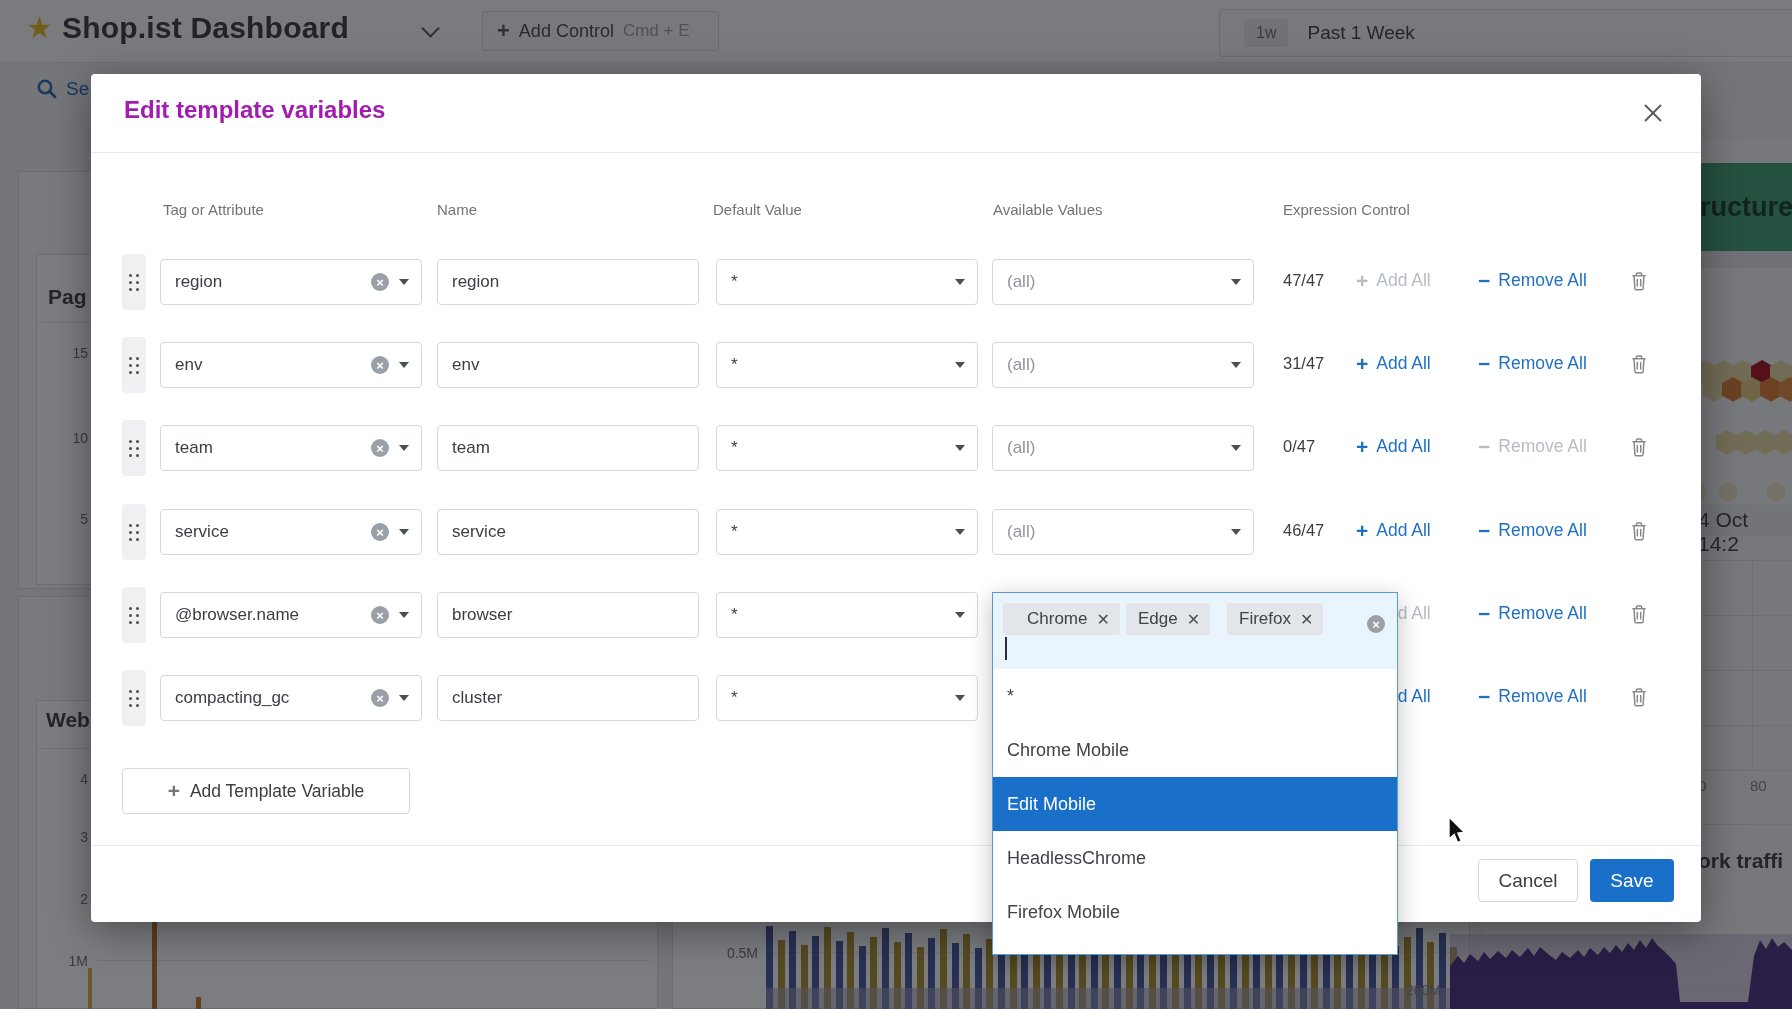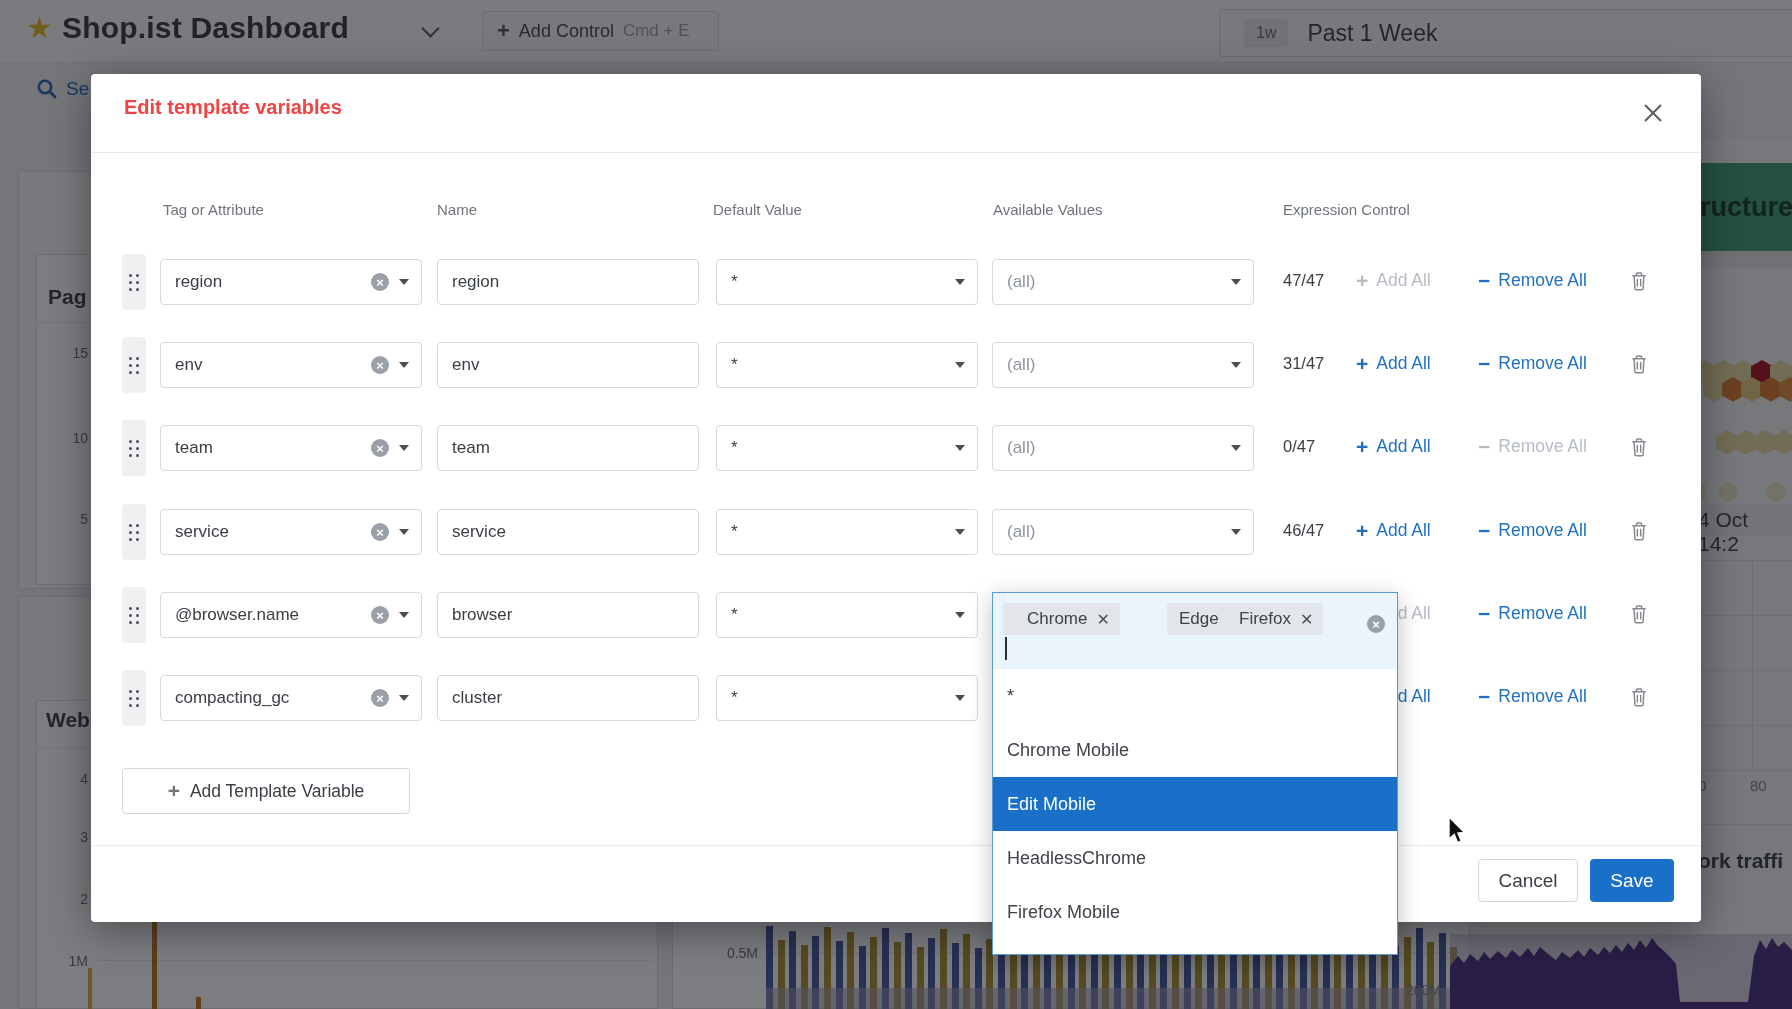--- a/index.html
+++ b/index.html
@@ -13,21 +13,21 @@
   .star{left:26px;top:12px;font-size:30px;color:#e6b822;line-height:32px;}
   .chev{width:11px;height:11px;border-right:2.5px solid #55585e;border-bottom:2.5px solid #55585e;transform:rotate(45deg);}
   #title-chev{left:424px;top:22px;}
   .bar-btn{box-sizing:border-box;border:1px solid #d8d9dc;border-radius:3px;background:#f7f7f8;display:flex;align-items:center;}
   #add-widgets{left:482px;top:11px;width:237px;height:40px;padding:0 14px;gap:9px;}
   #add-widgets .plus{font-size:22px;font-weight:700;color:#54575c;}
   #add-widgets .lbl{font-size:18px;color:#45484e;}
   #add-widgets .kbd{font-size:17px;color:#9a9da3;}
   #timebox{left:1219px;top:9px;width:600px;height:48px;padding:0 0 0 24px;gap:19px;}
   #timebox .badge{background:#e7e7ea;border-radius:3px;padding:5px 12px;font-size:16px;color:#6a6d73;}
-  #timebox .lbl{font-size:23px;color:#3a3d43;}
+  #timebox .lbl{font-size:19px;color:#3a3d43;}
   #searchrow{left:36px;top:78px;display:flex;align-items:center;gap:8px;}
   #searchrow .txt{font-size:19px;color:#2a65b5;}
 
   .card{background:#ffffff;border:1px solid #dcdee1;box-sizing:border-box;}
   .w-title{font-size:21px;font-weight:700;color:#3c3f45;}
   .tick{font-size:14px;color:#6a6d73;text-align:right;width:30px;}
   .gridline{height:1px;background:#e7e8ea;}
 
   
   #green-banner{left:1640px;top:163px;width:152px;height:88px;background:#3f9d72;display:flex;align-items:center;}
@@ -36,21 +36,21 @@
   .r-grid{left:1700px;width:92px;height:1px;background:#dddee1;}
   .r-txt-sm{font-size:15px;color:#7c7f85;}
   .r-txt-lg{font-size:21px;font-weight:700;color:#3b3e44;}
 
   
   #overlay{left:0;top:0;width:1792px;height:1009px;background:rgba(16,18,24,0.55);z-index:5;}
 
   
   #modal{left:91px;top:74px;width:1610px;height:848px;background:#fff;border-radius:4px;
          box-shadow:0 8px 40px rgba(0,0,0,.4);z-index:10;}
-  #modal-title{left:33px;top:22px;font-size:20px;font-weight:600;color:#ef4444;}
+  #modal-title{left:33px;top:22px;font-size:24px;font-weight:600;color:#a21caf;}
   #modal-close{left:1545px;top:22px;width:34px;height:34px;display:flex;align-items:center;justify-content:center;cursor:pointer;}
   .hdiv{left:0;width:1610px;height:1px;background:#e8eaec;}
   .col-h{top:127px;font-size:15px;color:#6f747c;}
 
   .drag{width:24px;height:56px;background:#eef0f2;border-radius:4px;display:flex;align-items:center;justify-content:center;}
   .dots{display:grid;grid-template-columns:3px 3px;grid-auto-rows:3px;gap:4px;}
   .dots i{background:#4a4e54;border-radius:50%;}
 
   .field{box-sizing:border-box;height:46px;border:1px solid #d5d8dc;border-radius:4px;background:#fff;
          display:flex;align-items:center;padding:0 12px 0 14px;font-size:17px;color:#3a3e45;}
@@ -558,21 +558,21 @@
   </div>
 
   <div class="abs" id="popover">
     <div id="chips">
       <div id="caret"></div>
       <div class="clear-circ">×</div>
     <div class="chip" style="left: 10px; padding-left: 24px;">
           <span>Chrome</span>
           <span class="x">✕</span>
         </div>
-        <div class="chip" style="left: 133px; margin-left: 41px;">
+        <div class="chip" style="left: 133px;">
           <span>Edge</span>
           <span class="x">✕</span>
         </div>
         <div class="chip" style="left: 234px;">
           <span>Firefox</span>
           <span class="x">✕</span>
         </div>
       </div>
     <div id="options-host">
         <div class="option">*</div>

